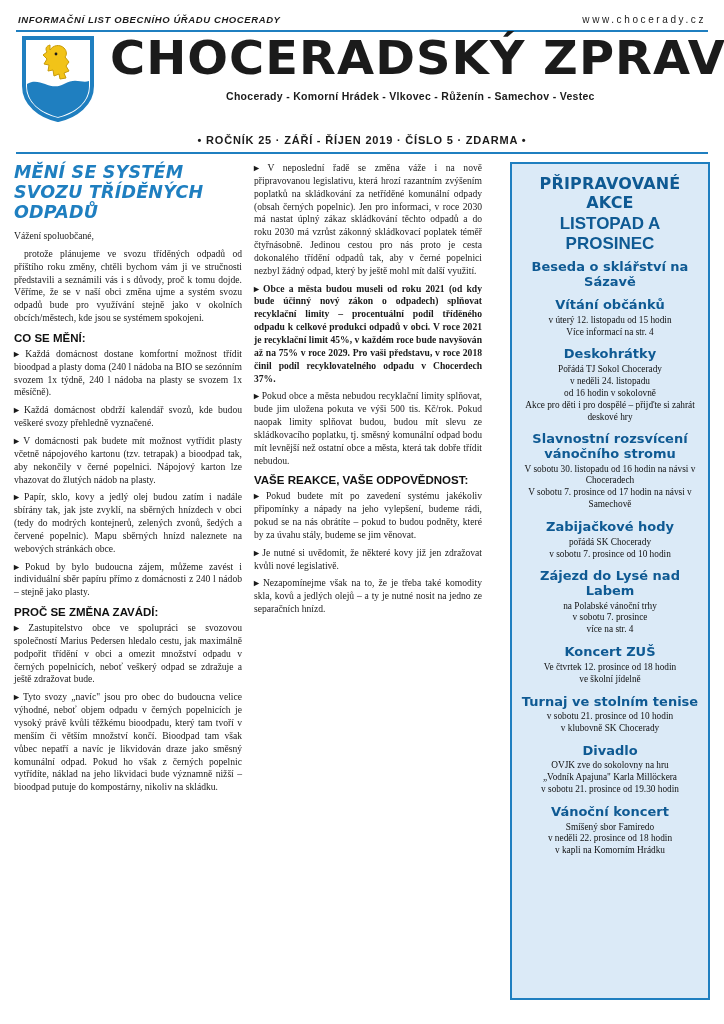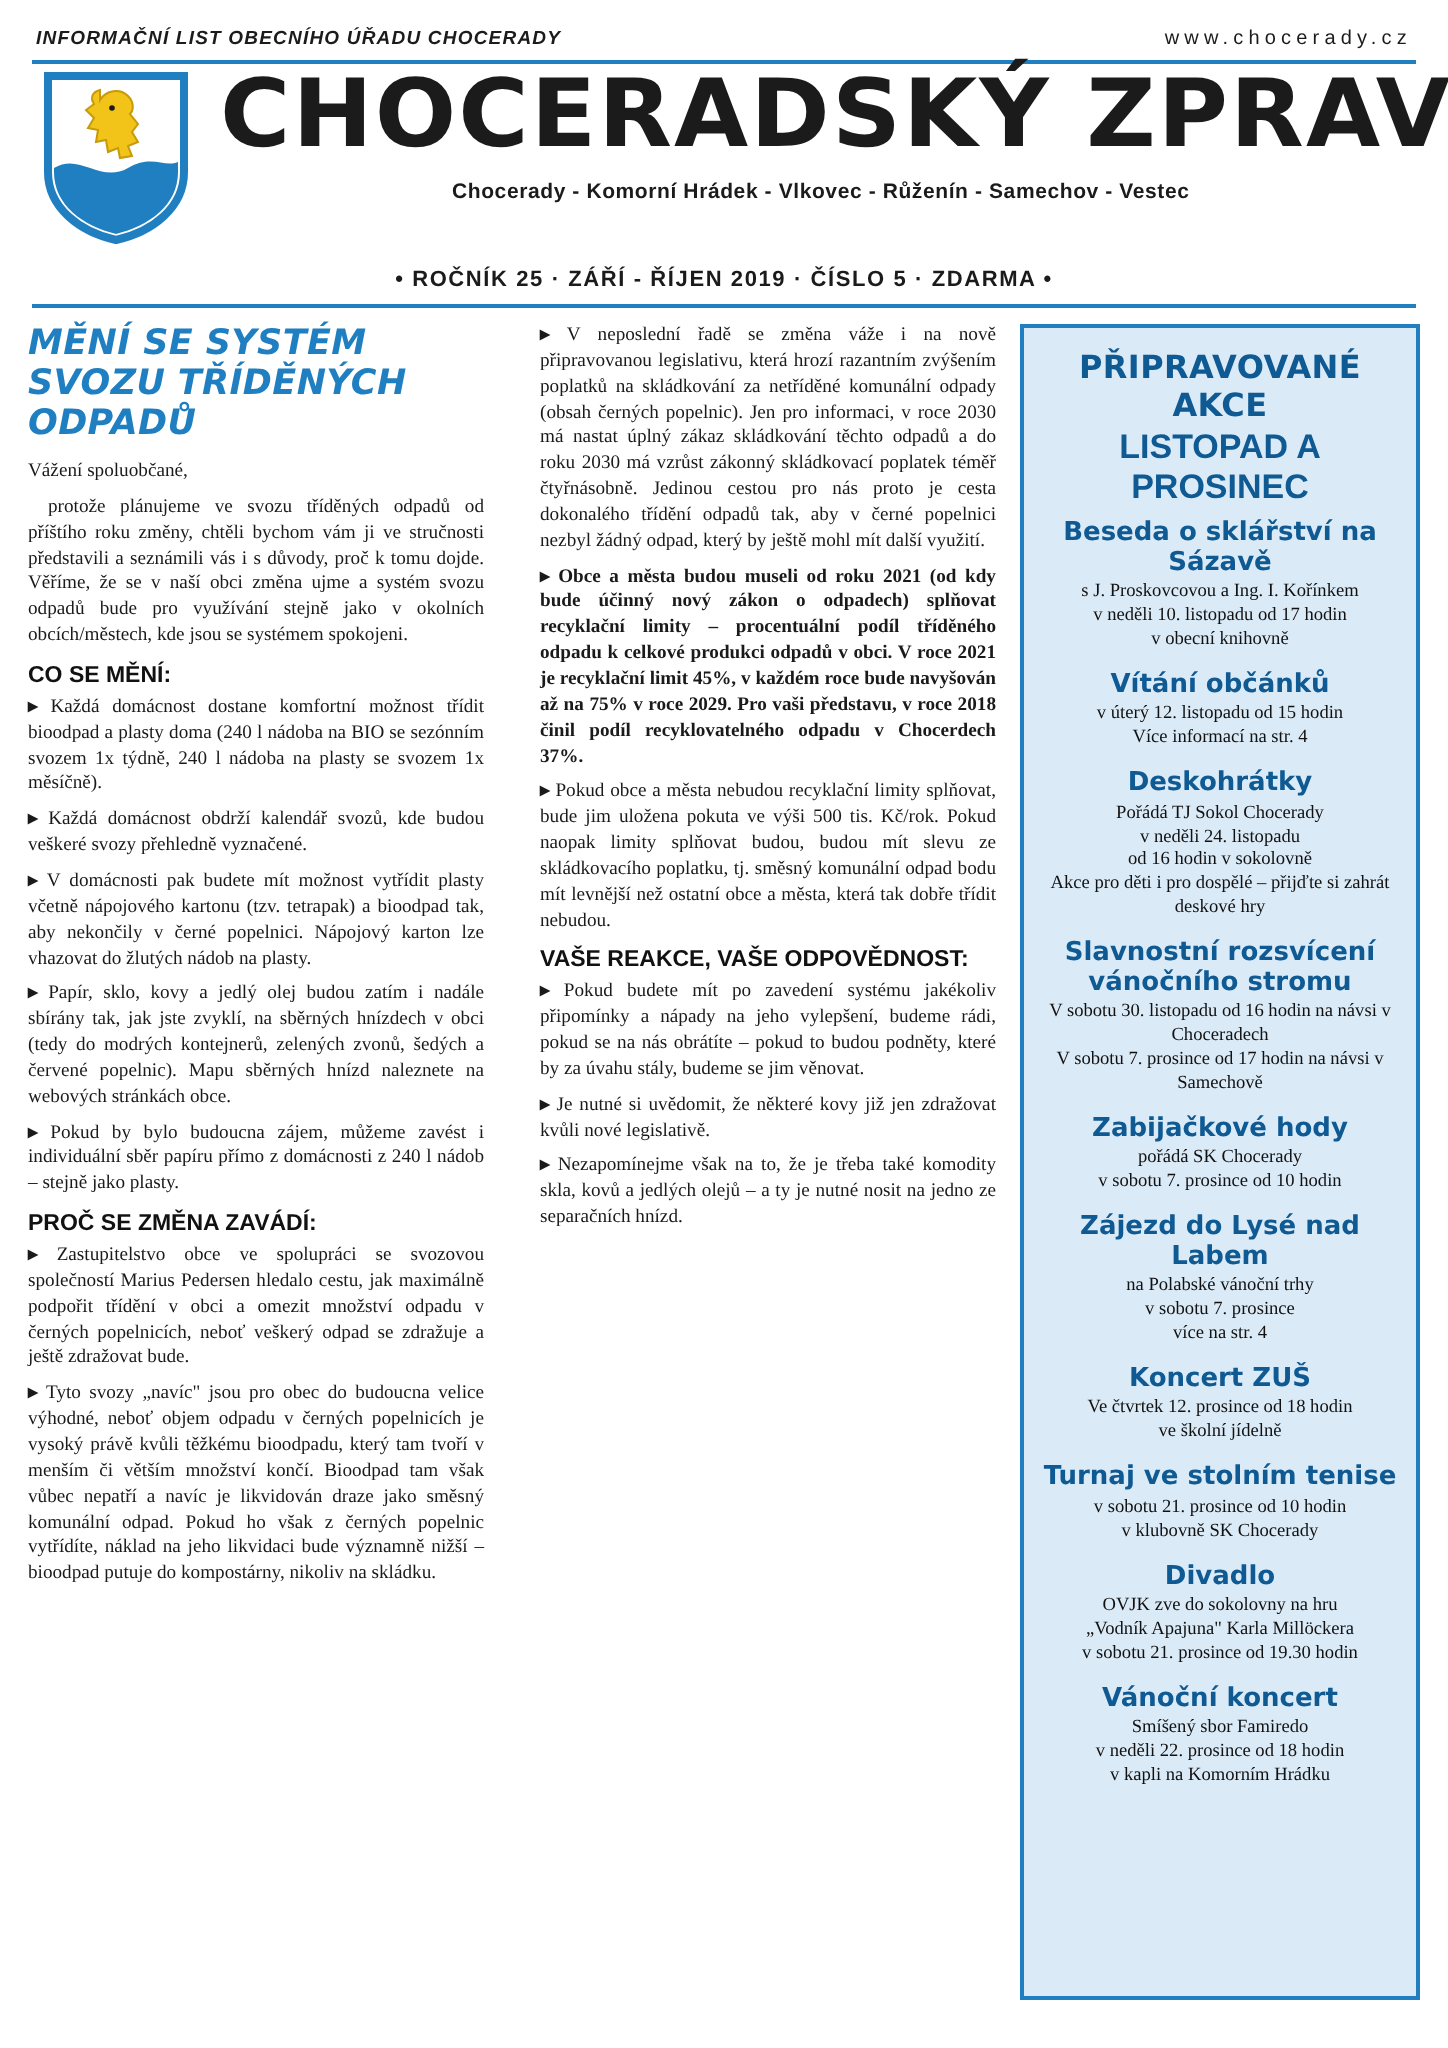--- a/index.html
+++ b/index.html
@@ -43,21 +43,21 @@
     font-size: 10.5px; font-weight:700; color:#1b1b1b; letter-spacing:.3px;
   }
   .issueline {
     text-align:center; font-size: 11px; font-weight:700; letter-spacing:.8px;
     padding: 10px 0 6px 0; color:#1b1b1b;
   }
   .rule2 { height:2px; background:#1f7fc0; margin: 0 2px 0 2px; }
 
   
   .content { display:flex; gap: 10px; padding-top: 8px; height: 846px; }
-  .cols { display:flex; gap: 28px; flex: 1 1 auto; }
+  .cols { display:flex; gap: 12px; flex: 1 1 auto; }
   .col { width: 228px; }
 
   .headline {
     font-size: 17.5px; font-weight: 800; color:#1f7fc0;
     font-style: italic; letter-spacing: .2px; margin: 0 0 8px 0;
     font-family: "DejaVu Sans", sans-serif;
   }
   p.b {
     margin: 0 0 5px 0; font-size: 9.6px; line-height: 1.34;
     text-align: justify; text-indent: 10px;
@@ -152,21 +152,20 @@
         <p class="b arrow">Nezapomínejme však na to, že je třeba také komodity skla, kovů a jedlých olejů – a ty je nutné nosit na jedno ze separačních hnízd.</p>
       </div>
     </div>
 
     <div class="side">
       <h2>PŘIPRAVOVANÉ AKCE</h2>
       <h3 class="period">LISTOPAD A PROSINEC</h3>
       <div id="events-list">
           <div class="ev">
             <div class="t">Beseda o sklářství na Sázavě</div>
-            <div class="d">s J. Proskovcovou a Ing. I. Kořínkem<br>v neděli 10. listopadu od 17 hodin<br>v obecní knihovně</div>
           </div>
           <div class="ev">
             <div class="t">Vítání občánků</div>
             <div class="d">v úterý 12. listopadu od 15 hodin<br>Více informací na str. 4</div>
           </div>
           <div class="ev">
             <div class="t">Deskohrátky</div>
             <div class="d">Pořádá TJ Sokol Chocerady<br>v neděli 24. listopadu<br>od 16 hodin v sokolovně<br>Akce pro děti i pro dospělé – přijďte si zahrát deskové hry</div>
           </div>
           <div class="ev">

